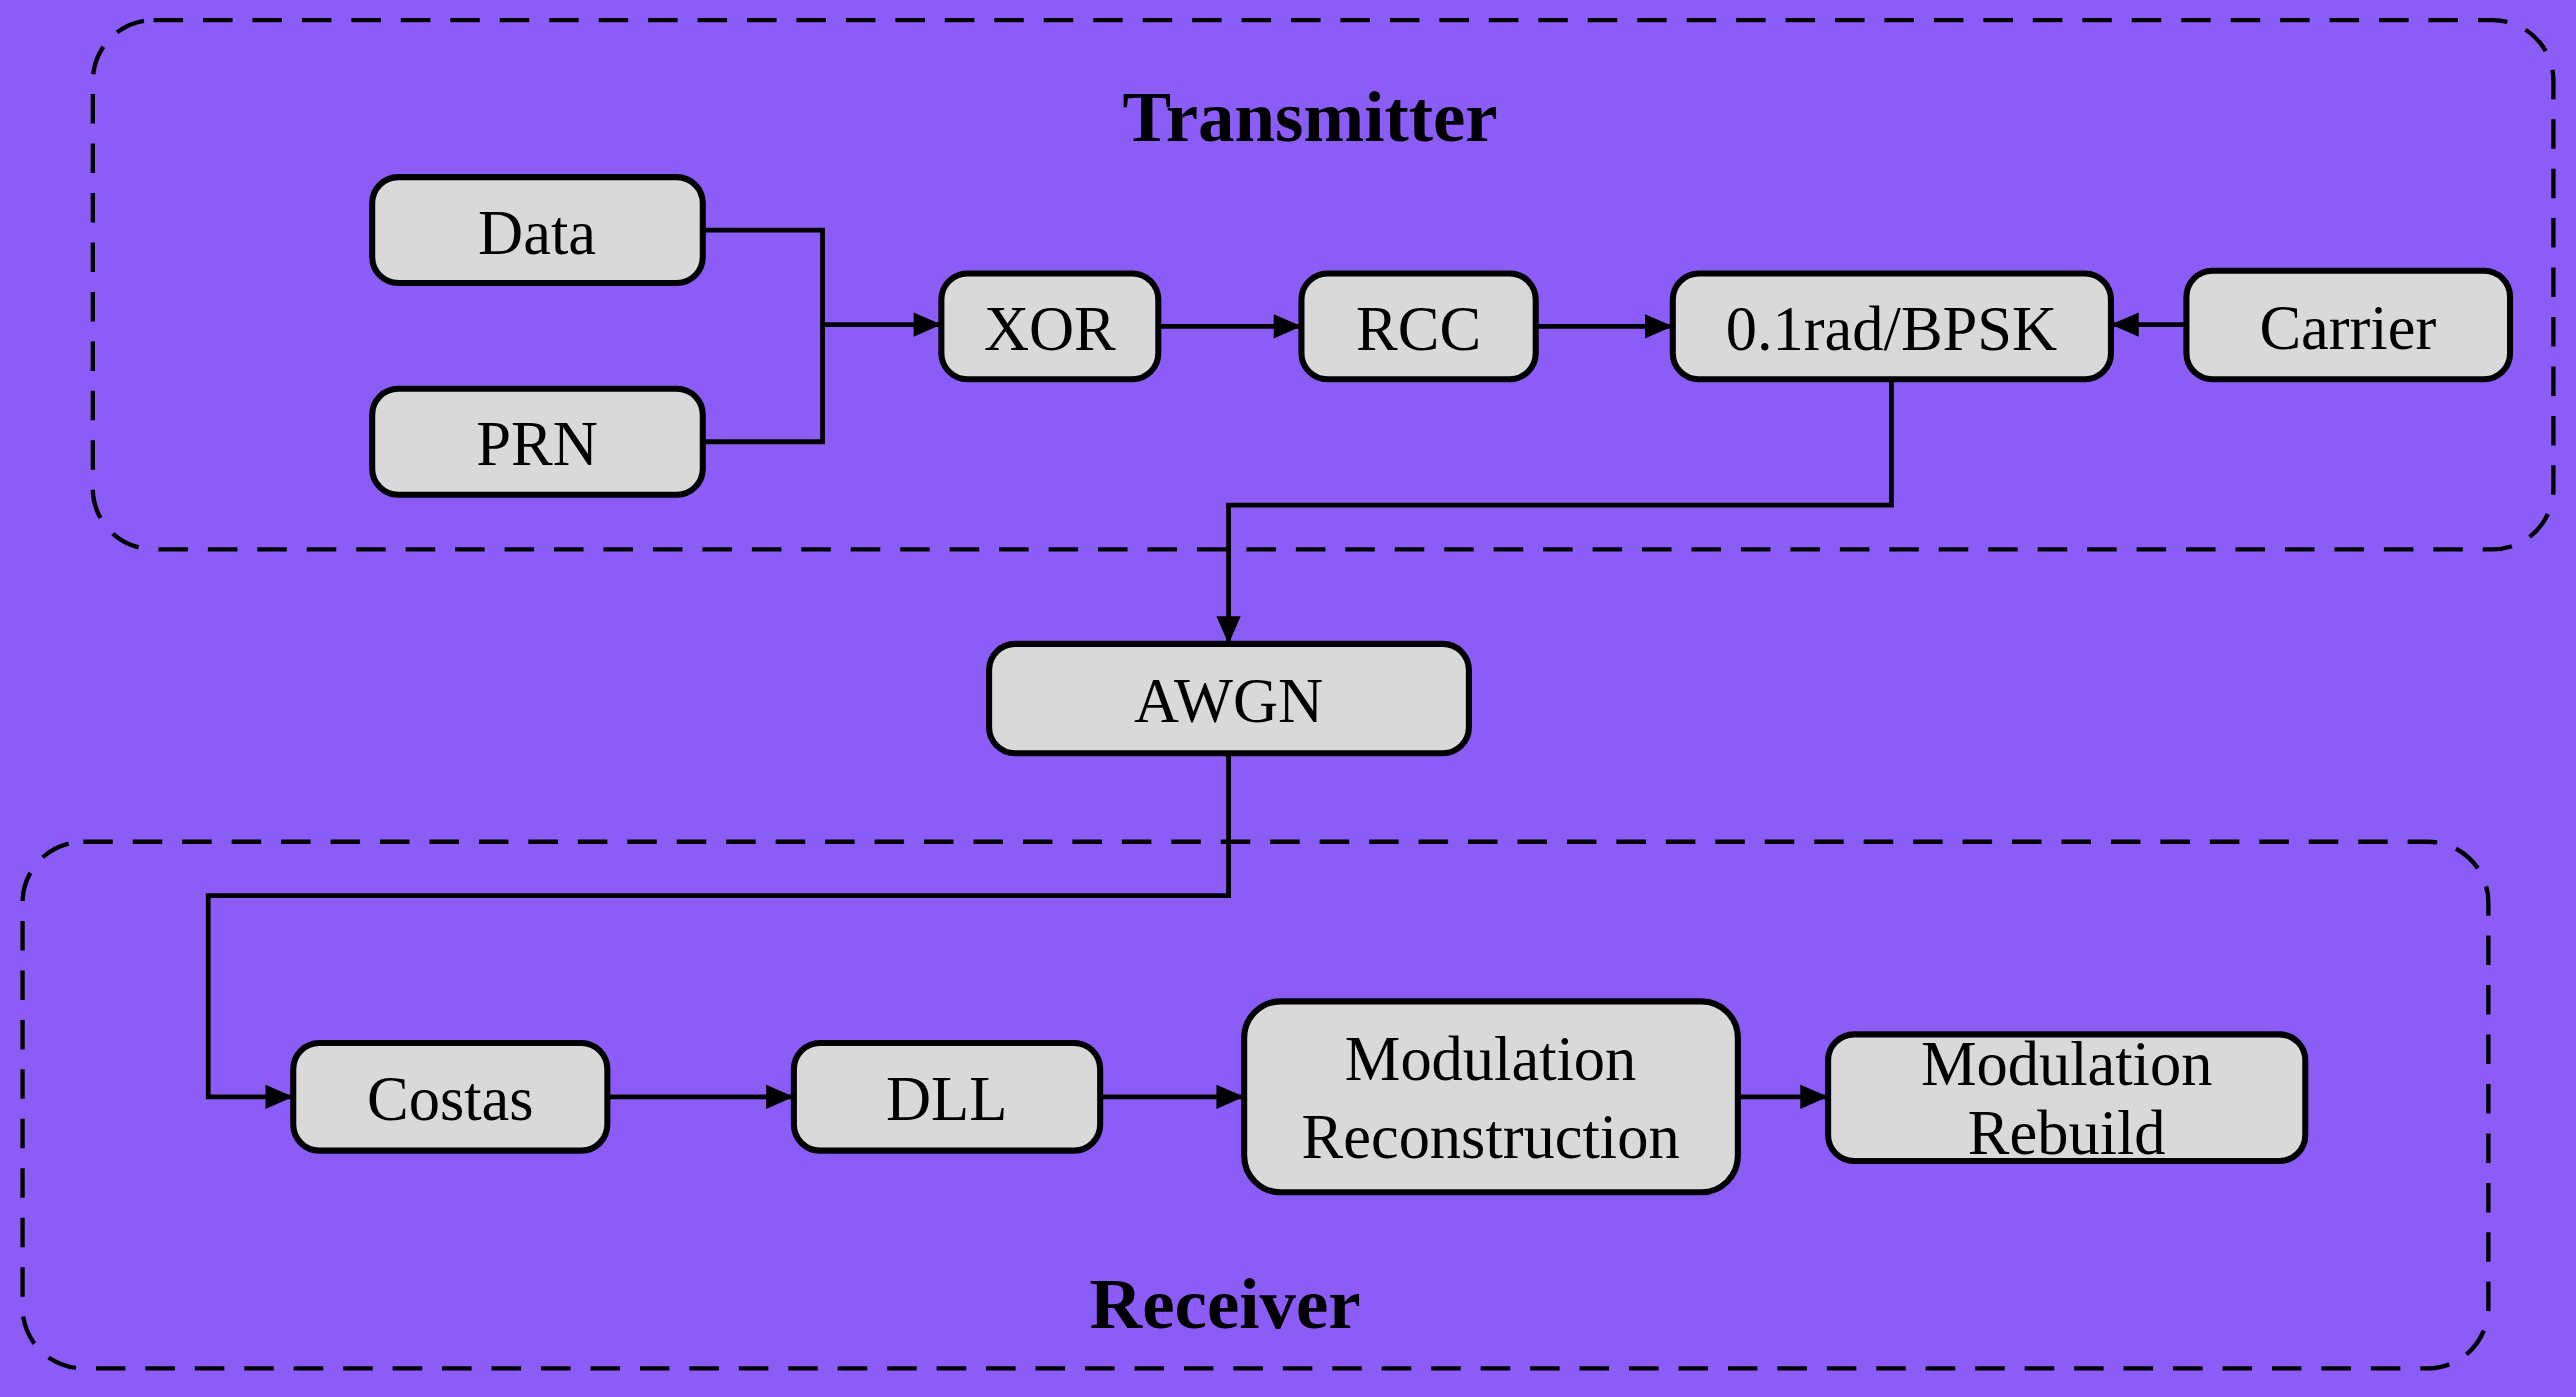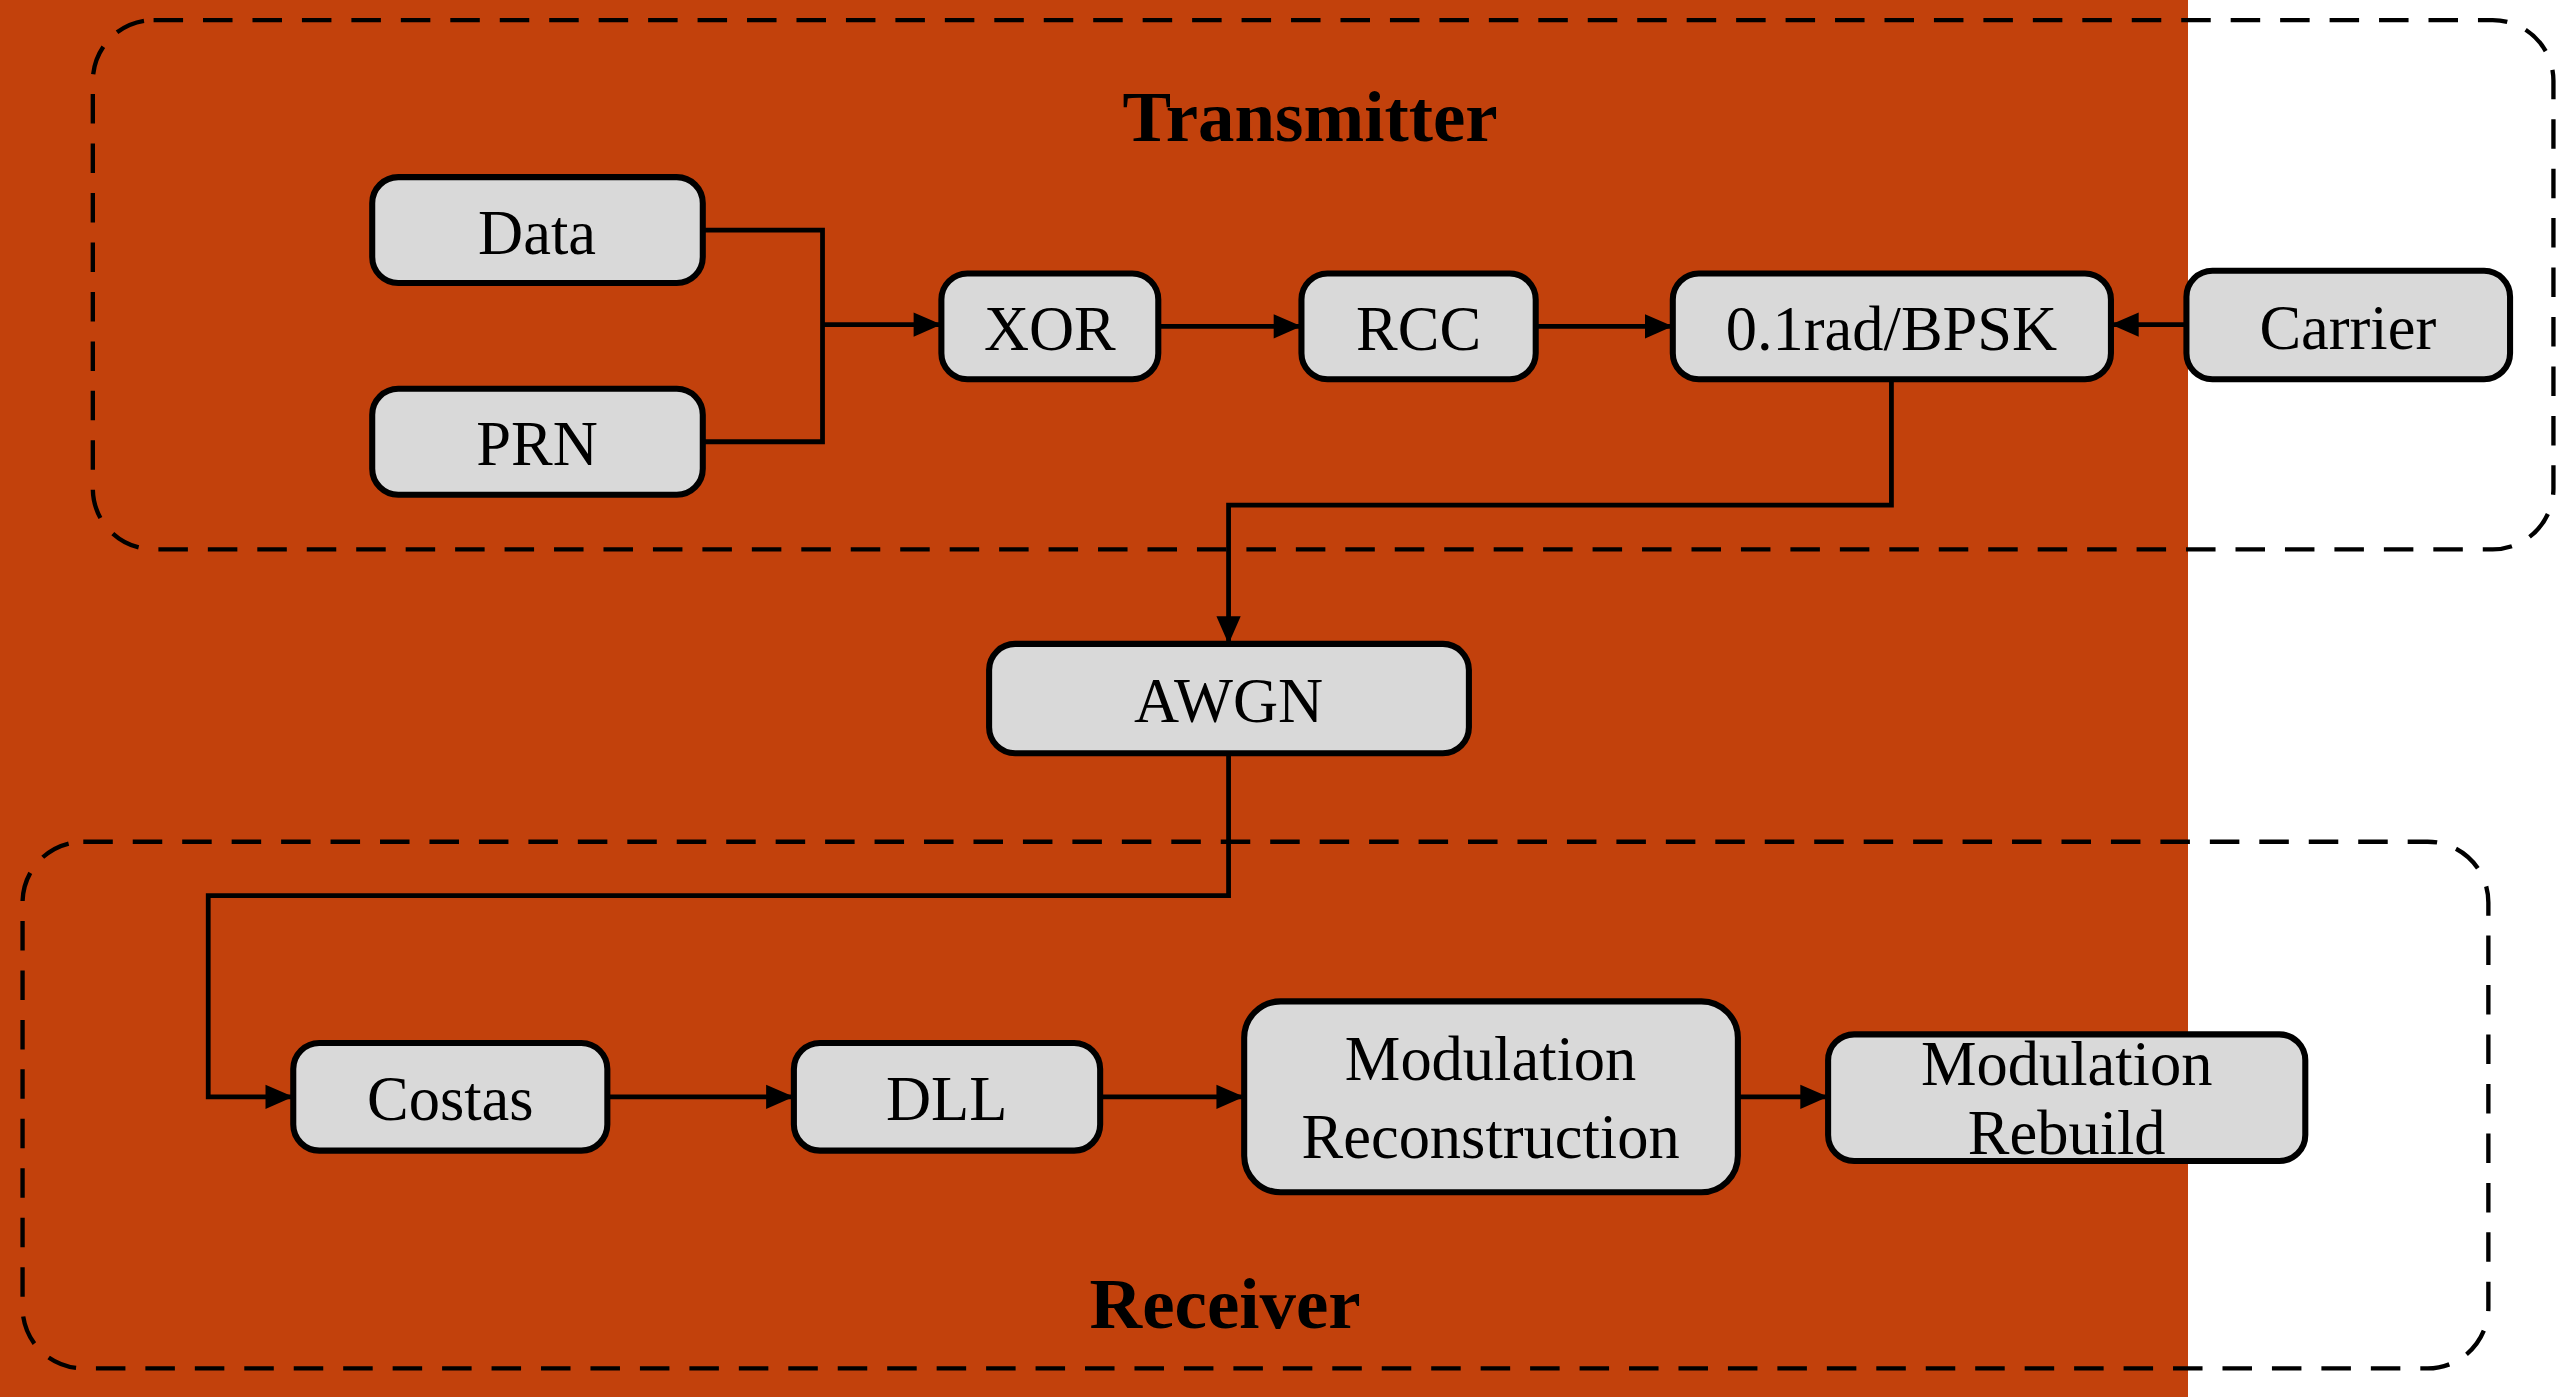--- a/index.html
+++ b/index.html
@@ -1,23 +1,23 @@
 <!DOCTYPE html>
 <html style="font-size:14px"><head>
 <meta charset="utf-8">
 <style>
   html, body {
     margin: 0;
     padding: 0;
     background: #ffffff;
   }
   #stage {
-    width: 2188px;
+    width: 2576px;
     height: 1398px;
-    background: #c2410c;
+    background: #8b5cf6;
   }
   svg { display: block; }
   .frame {
     fill: none;
     stroke: #000000;
     stroke-width: 5;
     stroke-dasharray: 34 23;
   }
   .node {
     stroke: #000000;

